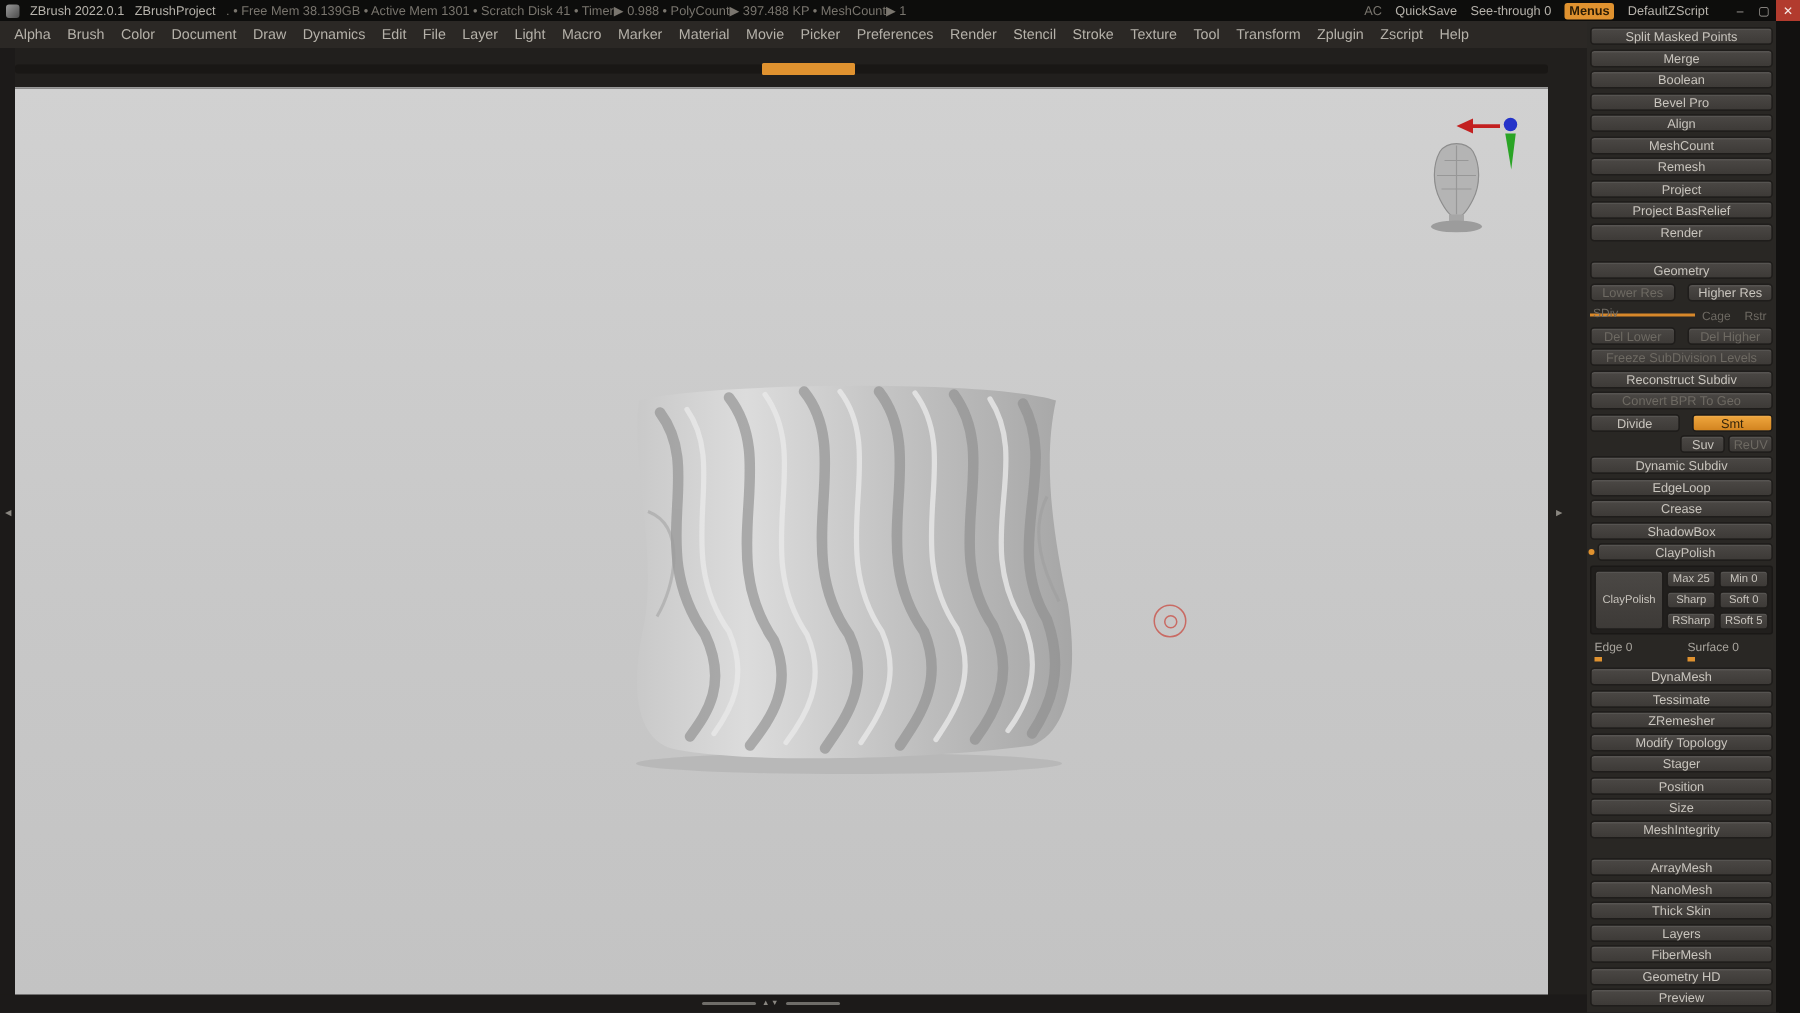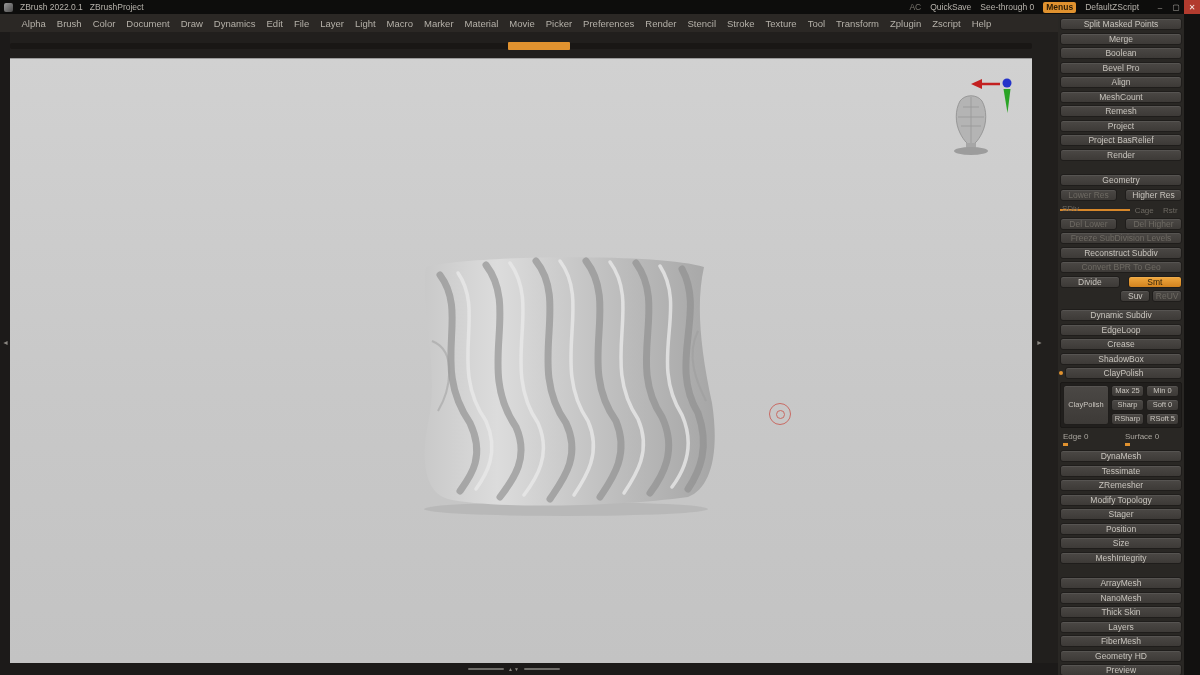--- a/index.html
+++ b/index.html
@@ -12,21 +12,21 @@
   .logo{width:9px;height:9px;border-radius:2px;background:linear-gradient(135deg,#9a9a9a,#4a4a4a);flex:none}
   .tb-dim{color:#79756e}
   .menus-btn{background:#e0922f;color:#2b1c05;border-radius:2px;padding:0 3px;font-weight:bold;line-height:11px}
   .tb-right{margin-left:auto;display:flex;align-items:center;gap:9px}
   .winbtns{display:flex;margin-left:4px}
   .winbtn{width:16px;height:14px;display:flex;align-items:center;justify-content:center;color:#a9a5a0;font-size:8px}
   .winbtn.close{background:#b23b2e;color:#f7ebe8}
 
   
   .menubar{position:absolute;left:0;top:14px;width:1200px;height:18px;background:#2b2825;
-    display:flex;align-items:center;padding-left:16px;font-size:9.5px;color:#b5b1a9;z-index:5}
+    display:flex;align-items:center;padding-left:4px;font-size:9.5px;color:#b5b1a9;z-index:5}
   .menubar span{padding:2px 5.5px;white-space:nowrap}
 
   
   .topstrip{position:absolute;left:0;top:32px;width:1200px;height:26px;background:#211f1d;z-index:2}
   .doc-line{position:absolute;left:22px;top:14px;width:66px;height:2px;background:#e9e9e9}
   .h-track{position:absolute;left:10px;top:11px;width:1022px;height:6px;background:#191715;border-radius:2px}
   .h-thumb{position:absolute;left:498px;top:-1px;width:62px;height:8px;background:#e0922f;border-radius:1px}
   .leftstrip{position:absolute;left:0;top:32px;width:10px;height:643px;background:#1c1a19;z-index:2}
   .rightgap{position:absolute;left:1032px;top:32px;width:26px;height:643px;background:#211f1d;z-index:2}
   .bottomstrip{position:absolute;left:0;top:663px;width:1058px;height:12px;background:#1c1a19;z-index:2}
@@ -56,41 +56,42 @@
   .btn.dis{color:#6e6a63}
   .row{display:flex;gap:8px;margin-bottom:2.5px}
   .row .btn{flex:1;margin-bottom:0}
   .gapblock{height:11px;min-height:11px}
   .sdivrow{display:flex;align-items:flex-end;gap:3px;margin-bottom:2.5px;height:12px;min-height:12px}
   .sdiv-slider{flex:1.5;position:relative;height:12px}
   .sdiv-slider .lab{position:absolute;left:2px;top:1px;font-size:8px;color:#6e6a63;z-index:1}
   .sdiv-slider .track{position:absolute;left:0;right:0;top:6px;height:2px;background:#d8882a}
   .minilab{flex:.5;font-size:8px;color:#6e6a63;text-align:center}
   .smt{background:linear-gradient(180deg,#f0a83f,#d2831f)!important;color:#33230a!important;font-weight:normal}
-  .suvrow{display:flex;gap:2px;margin-bottom:7px}
+  .suvrow{display:flex;gap:2px;margin-bottom:2px}
   .suvrow .sp{flex:1.05}
   .suvrow .btn{flex:.5;margin-bottom:0}
   .cph{display:flex;align-items:center;gap:2px;margin-bottom:2.5px}
   .cph .dot{width:4px;height:4px;border-radius:50%;background:#e0922f;flex:none;margin-left:-1px}
   .cph .btn{flex:1;margin-bottom:0}
   .cp{display:grid;grid-template-columns:46px 1fr 1fr;gap:2px;background:#211f1d;border:1px solid #1a1816;
     border-radius:2px;padding:2px;margin-bottom:3px}
   .cp .btn{margin:0;font-size:7.5px}
   .cp .big{grid-row:1/4;height:auto}
   .edgrow{display:flex;gap:2px;margin-bottom:2.5px;height:17px;min-height:17px}
   .sliderbtn{flex:1;position:relative;font-size:8px;color:#a9a59e;padding:1px 0 0 3px}
   .sliderbtn .tick{position:absolute;left:3px;bottom:2px;width:5px;height:3px;background:#e0922f}
 </style>
 </head>
 <body>
 
 <div class="titlebar">
   <span class="logo"></span>
   <span>ZBrush 2022.0.1</span>
   <span>ZBrushProject</span>
+  <span class="tb-dim">. • Free Mem 38.139GB • Active Mem 1301 • Scratch Disk 41 • Timer▶ 0.988 • PolyCount▶ 397.488 KP • MeshCount▶ 1</span>
   <span class="tb-right">
     <span class="tb-dim">AC</span>
     <span>QuickSave</span>
     <span>See-through 0</span>
     <span class="menus-btn">Menus</span>
     <span>DefaultZScript</span>
     <span class="winbtns">
       <span class="winbtn">–</span>
       <span class="winbtn">▢</span>
       <span class="winbtn close">✕</span>

